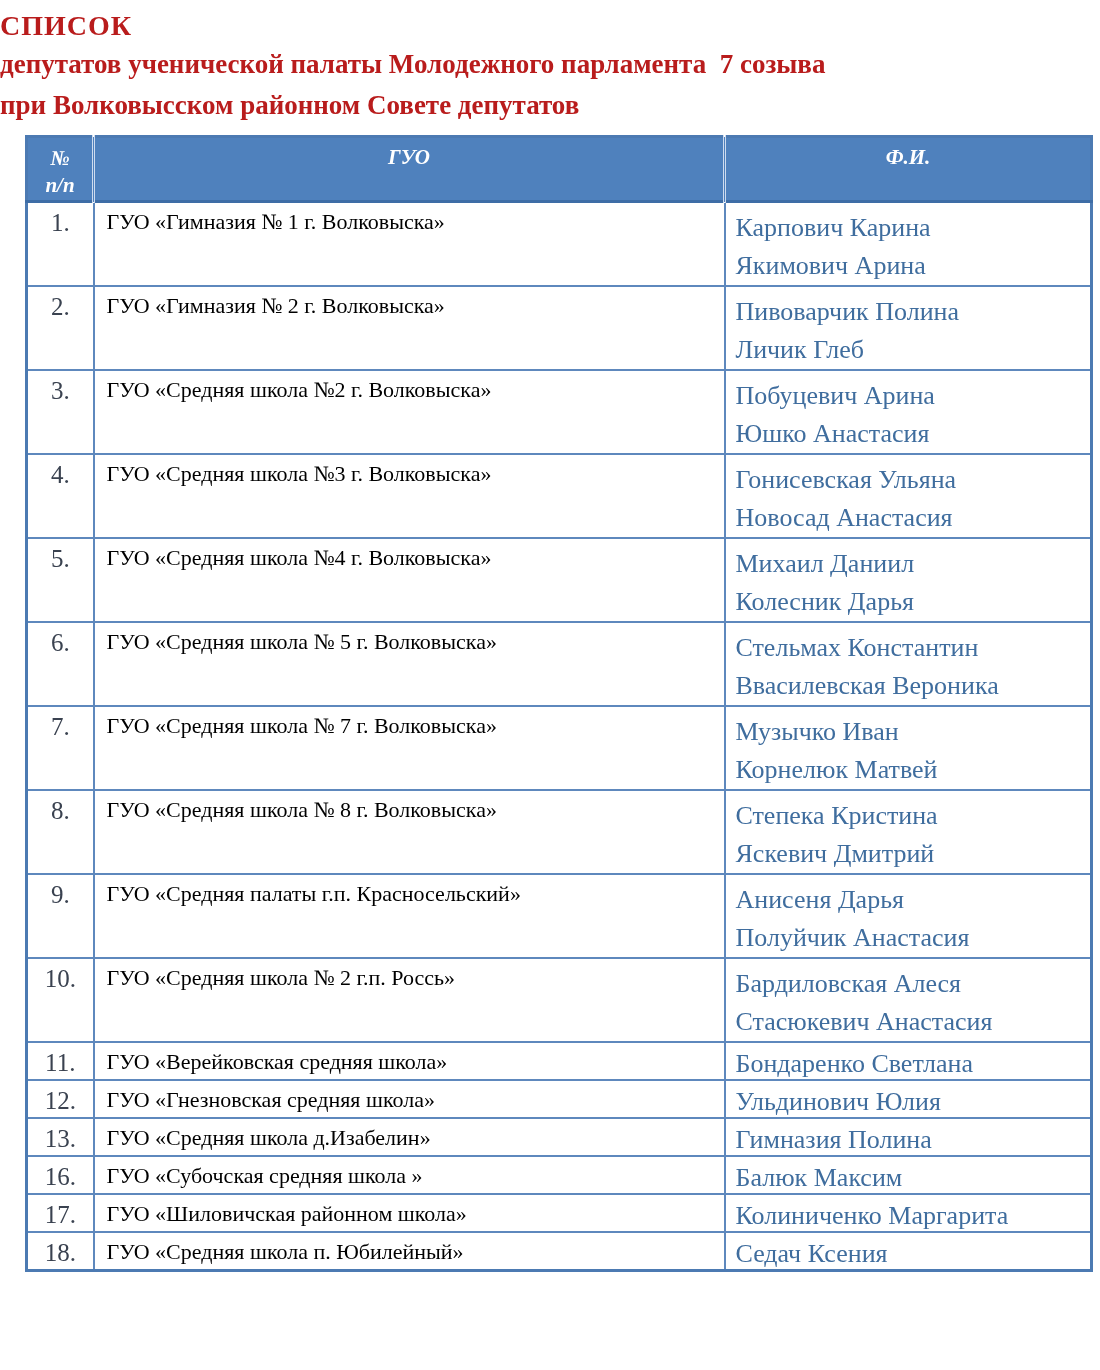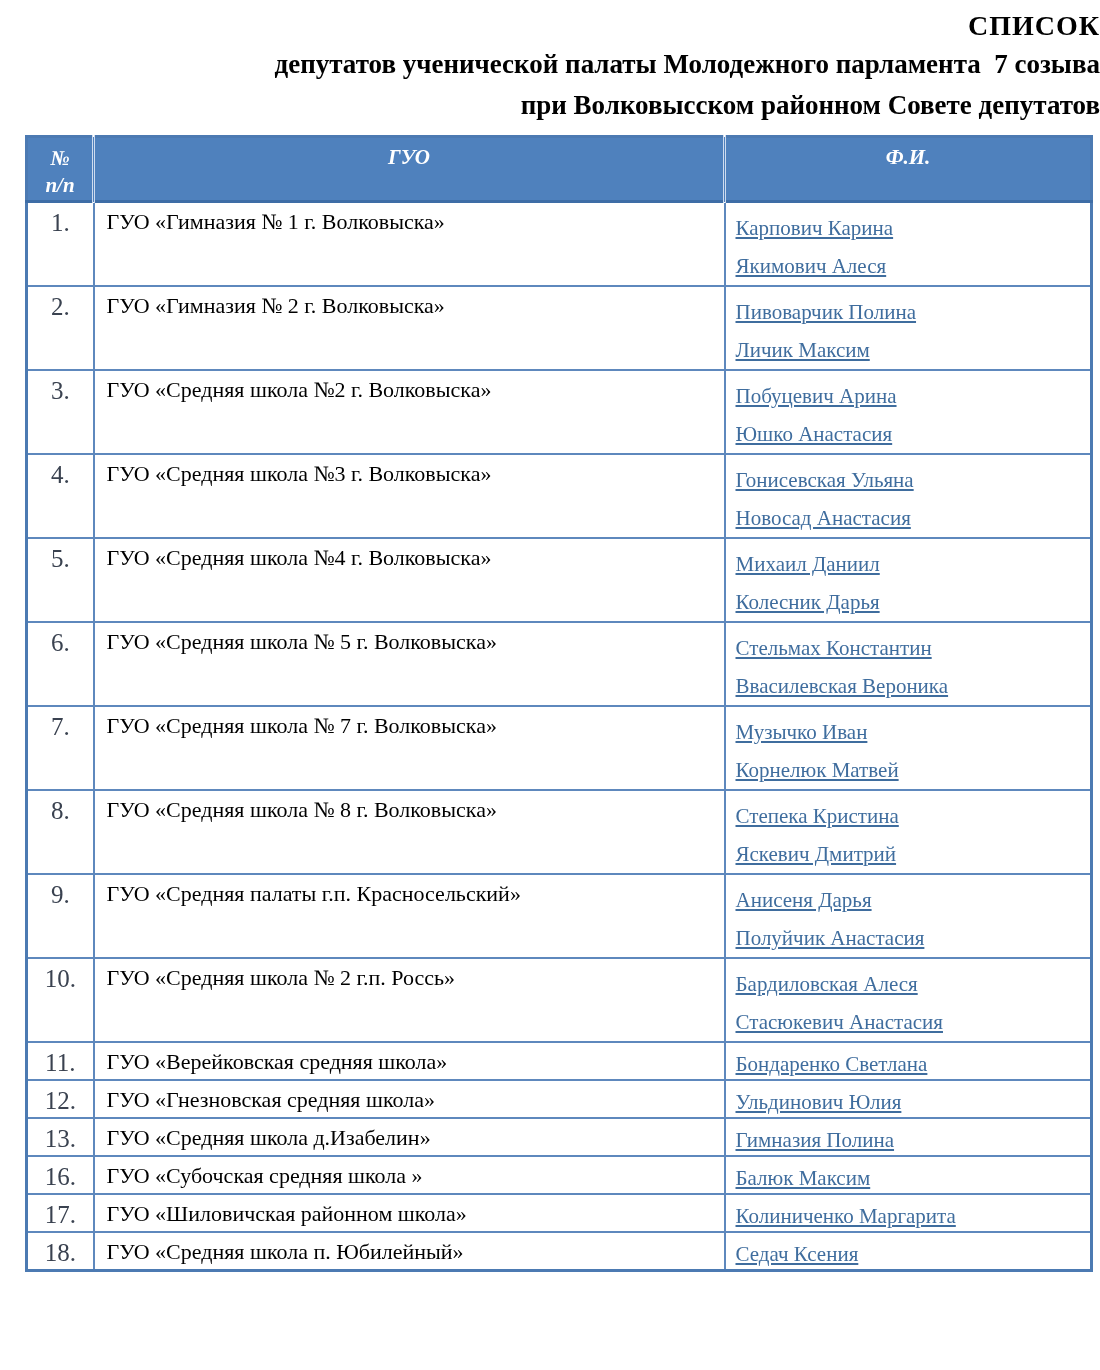--- a/index.html
+++ b/index.html
@@ -9,23 +9,23 @@
     font-family: "Liberation Serif", "DejaVu Serif", serif;
   }
   .page {
     position: relative;
     width: 1100px;
     height: 1370px;
     background: #ffffff;
     overflow: hidden;
   }
   .doc-title {
-    text-align: right;
+    text-align: left;
     font-weight: bold;
-    color: #000000;
+    color: #b91c1c;
     padding-top: 8px;
   }
   .doc-title .t1 {
     font-size: 28px;
     letter-spacing: 1px;
     line-height: 36px;
     white-space: pre-wrap;
   }
   .doc-title .t2, .doc-title .t3 {
     font-size: 27px;
@@ -75,23 +75,22 @@
     padding-top: 6px;
   }
   td.school {
     color: #000000;
     font-size: 22px;
     padding: 6px 8px 0 12px;
     white-space: pre-wrap;
   }
   td.names {
     color: #3F6D9E;
-    font-size: 21px;
+    font-size: 26px;
     padding: 6px 18px 0 10px;
-    text-decoration: underline;
   }
   tr.tall td.names .name-line { line-height: 38px; }
   tr.short td.names .name-line { line-height: 30px; }
 </style>
 </head>
 <body>
 
 <div class="page">
 
   <div class="doc-title">
@@ -115,29 +114,29 @@
         <th>ГУО</th>
         <th>Ф.И.</th>
       </tr>
     </thead>
     <tbody id="rows-body">
         <tr class="tall">
           <td class="num">1.</td>
           <td class="school">ГУО «Гимназия № 1 г. Волковыска»</td>
           <td class="names">
             <div class="name-line">Карпович Карина</div>
-            <div class="name-line">Якимович Алеся</div>
+            <div class="name-line">Якимович Арина</div>
           </td>
         </tr>
         <tr class="tall">
           <td class="num">2.</td>
           <td class="school">ГУО «Гимназия № 2 г. Волковыска»</td>
           <td class="names">
             <div class="name-line">Пивоварчик Полина</div>
-            <div class="name-line">Личик Максим</div>
+            <div class="name-line">Личик Глеб</div>
           </td>
         </tr>
         <tr class="tall">
           <td class="num">3.</td>
           <td class="school">ГУО «Средняя школа №2 г. Волковыска»</td>
           <td class="names">
             <div class="name-line">Побуцевич Арина</div>
             <div class="name-line">Юшко Анастасия</div>
           </td>
         </tr>

